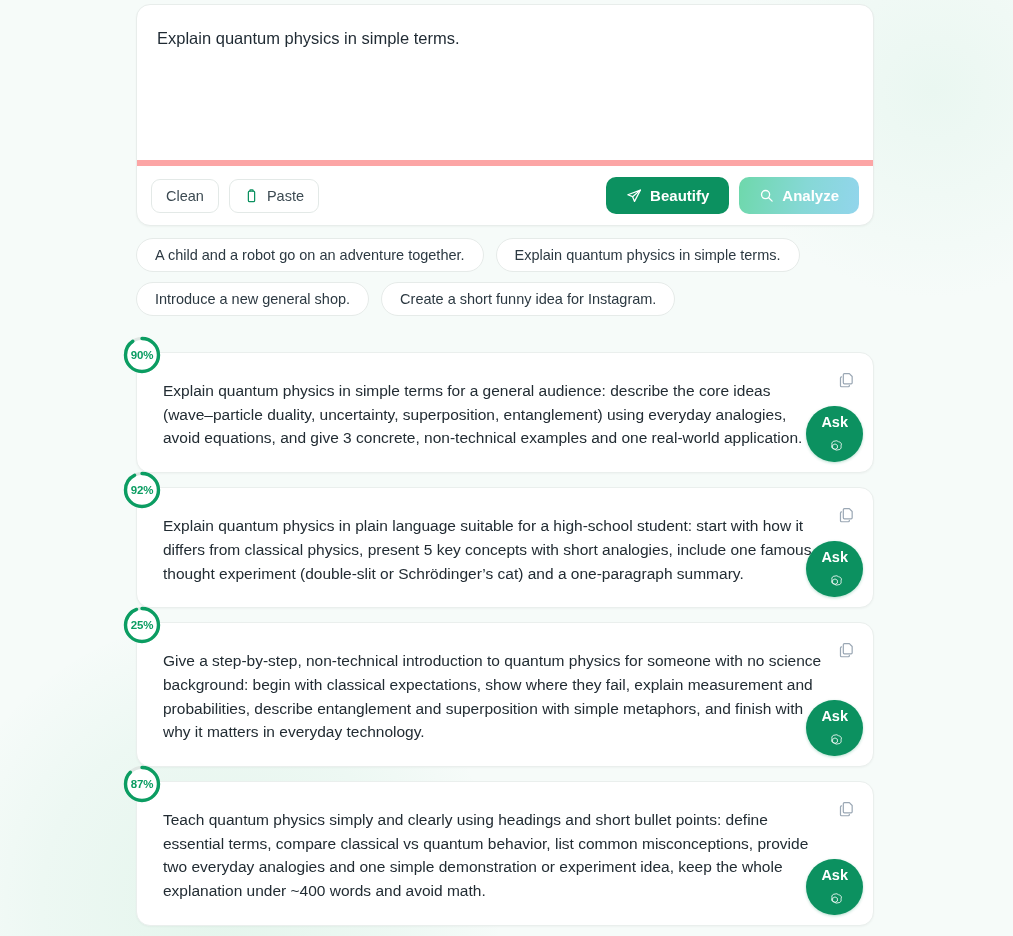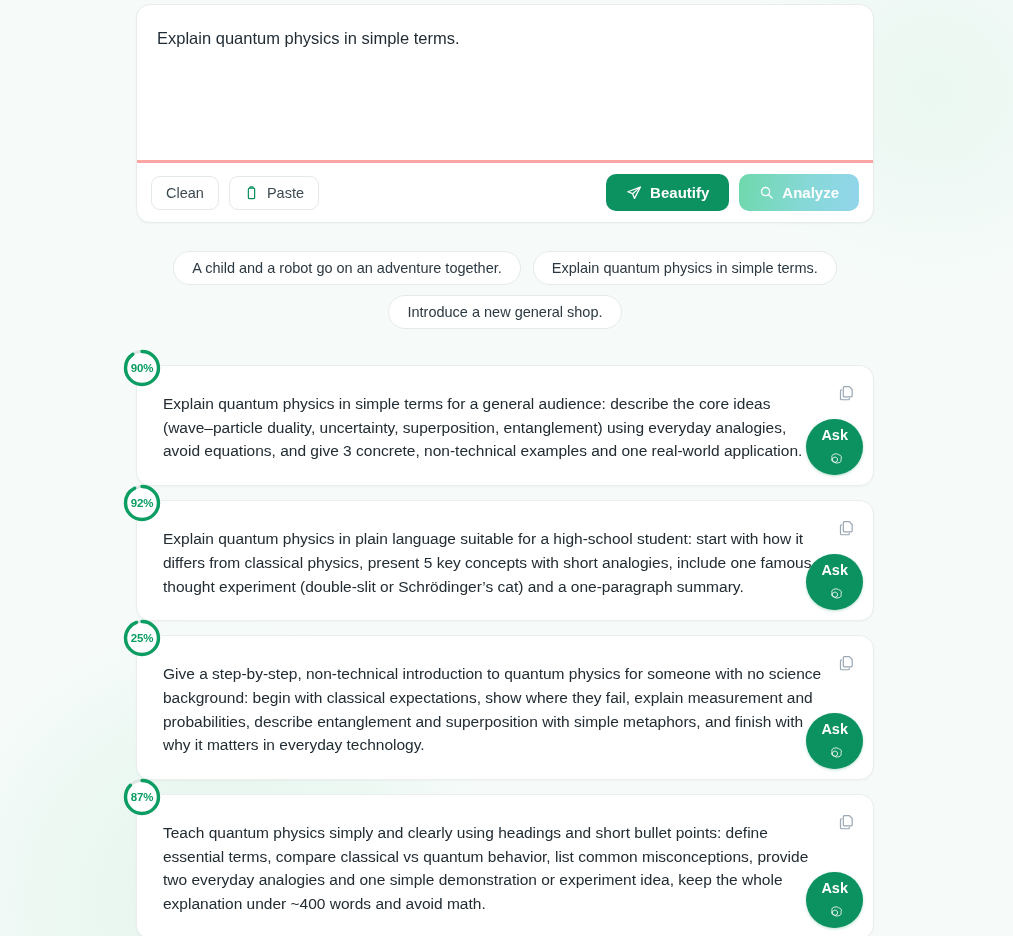--- a/index.html
+++ b/index.html
@@ -68,21 +68,21 @@
     min-height: 155px;
     padding: 22px 20px 10px 20px;
     font-size: 16.5px;
     line-height: 1.45;
     color: #1f2a33;
     outline: none;
     white-space: pre-wrap;
   }
 
   .composer-bar {
-    border-top: 3px solid #fca5a5;
+    border-top: 6px solid #fca5a5;
     display: flex;
     align-items: center;
     padding: 11px 14px;
     gap: 10px;
   }
 
   .btn {
     border: none;
     font-family: inherit;
     cursor: pointer;
@@ -121,22 +121,21 @@
     color: #ffffff;
   }
 
   .ico { display: inline-flex; align-items: center; justify-content: center; }
 
   
   .chips {
     display: flex;
     flex-wrap: wrap;
     gap: 10px 12px;
-    margin-top: 28px;
-    justify-content: center;
+    margin-top: 12px;
   }
   .chip {
     background: #ffffff;
     border: 1px solid #e6ebe9;
     border-radius: 999px;
     padding: 8px 18px;
     font-size: 14.5px;
     color: #2c3942;
     cursor: pointer;
     font-family: inherit;
@@ -268,20 +267,21 @@
           <span>Analyze</span>
         </button>
 
       </div>
     </div>
 
     <div class="chips">
       <button class="chip">A child and a robot go on an adventure together.</button>
       <button class="chip">Explain quantum physics in simple terms.</button>
       <button class="chip">Introduce a new general shop.</button>
+      <button class="chip">Create a short funny idea for Instagram.</button>
     </div>
 
     <div class="results">
 
       <div class="result">
         <div class="score">
           <svg viewBox="0 0 40 40" aria-hidden="true">
             <circle cx="20" cy="20" r="16.5" fill="#ffffff" stroke="#dfe6e3" stroke-width="3.2"></circle>
             <circle class="arc" cx="20" cy="20" r="16.5" fill="none" stroke="#0b9d62" stroke-width="3.4" stroke-linecap="round" stroke-dasharray="103.67" stroke-dashoffset="10.37"></circle>
           </svg>

